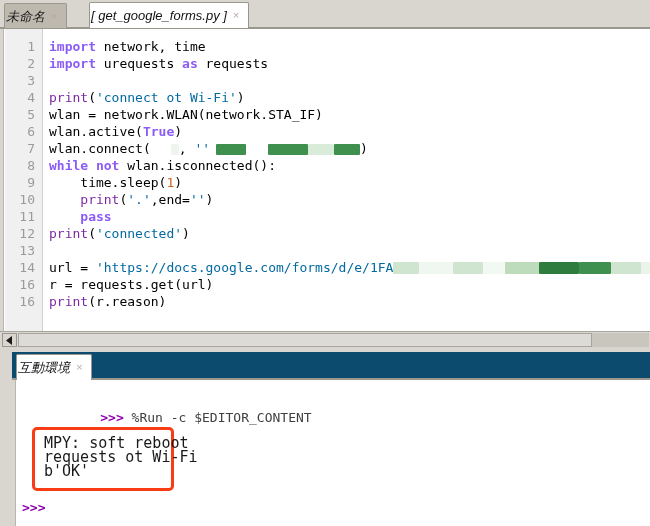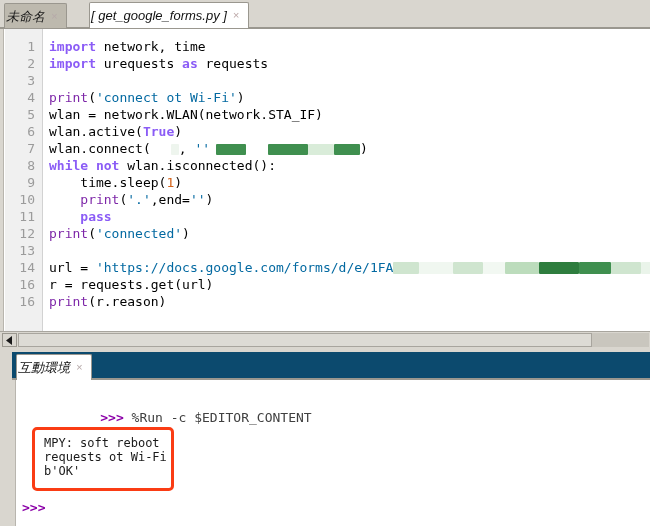--- a/index.html
+++ b/index.html
@@ -99,21 +99,21 @@
   .prompt{color:#8b00a8;font-weight:bold;}
   .cmd{color:#404040;}
   .run-line{position:absolute;left:0;top:15px;white-space:pre;}
   .outbox{
     position:absolute;left:10px;top:47px;width:142px;height:64px;
     border:3px solid #fa3c14;border-radius:5px;background:#ffffff;box-sizing:border-box;
   }
   .outbox-text{
     position:absolute;left:9px;top:6px;
     font-family:"DejaVu Sans Mono","Liberation Mono",monospace;
-    font-size:12px;line-height:14px;color:#1a1a1a;white-space:pre;
+    font-size:15px;line-height:14px;color:#1a1a1a;white-space:pre;
   }
   .prompt2{position:absolute;left:0;top:120px;}
 </style>
 </head>
 <body>
 
 <div class="app">
 
   <div class="editor-pane">
 

